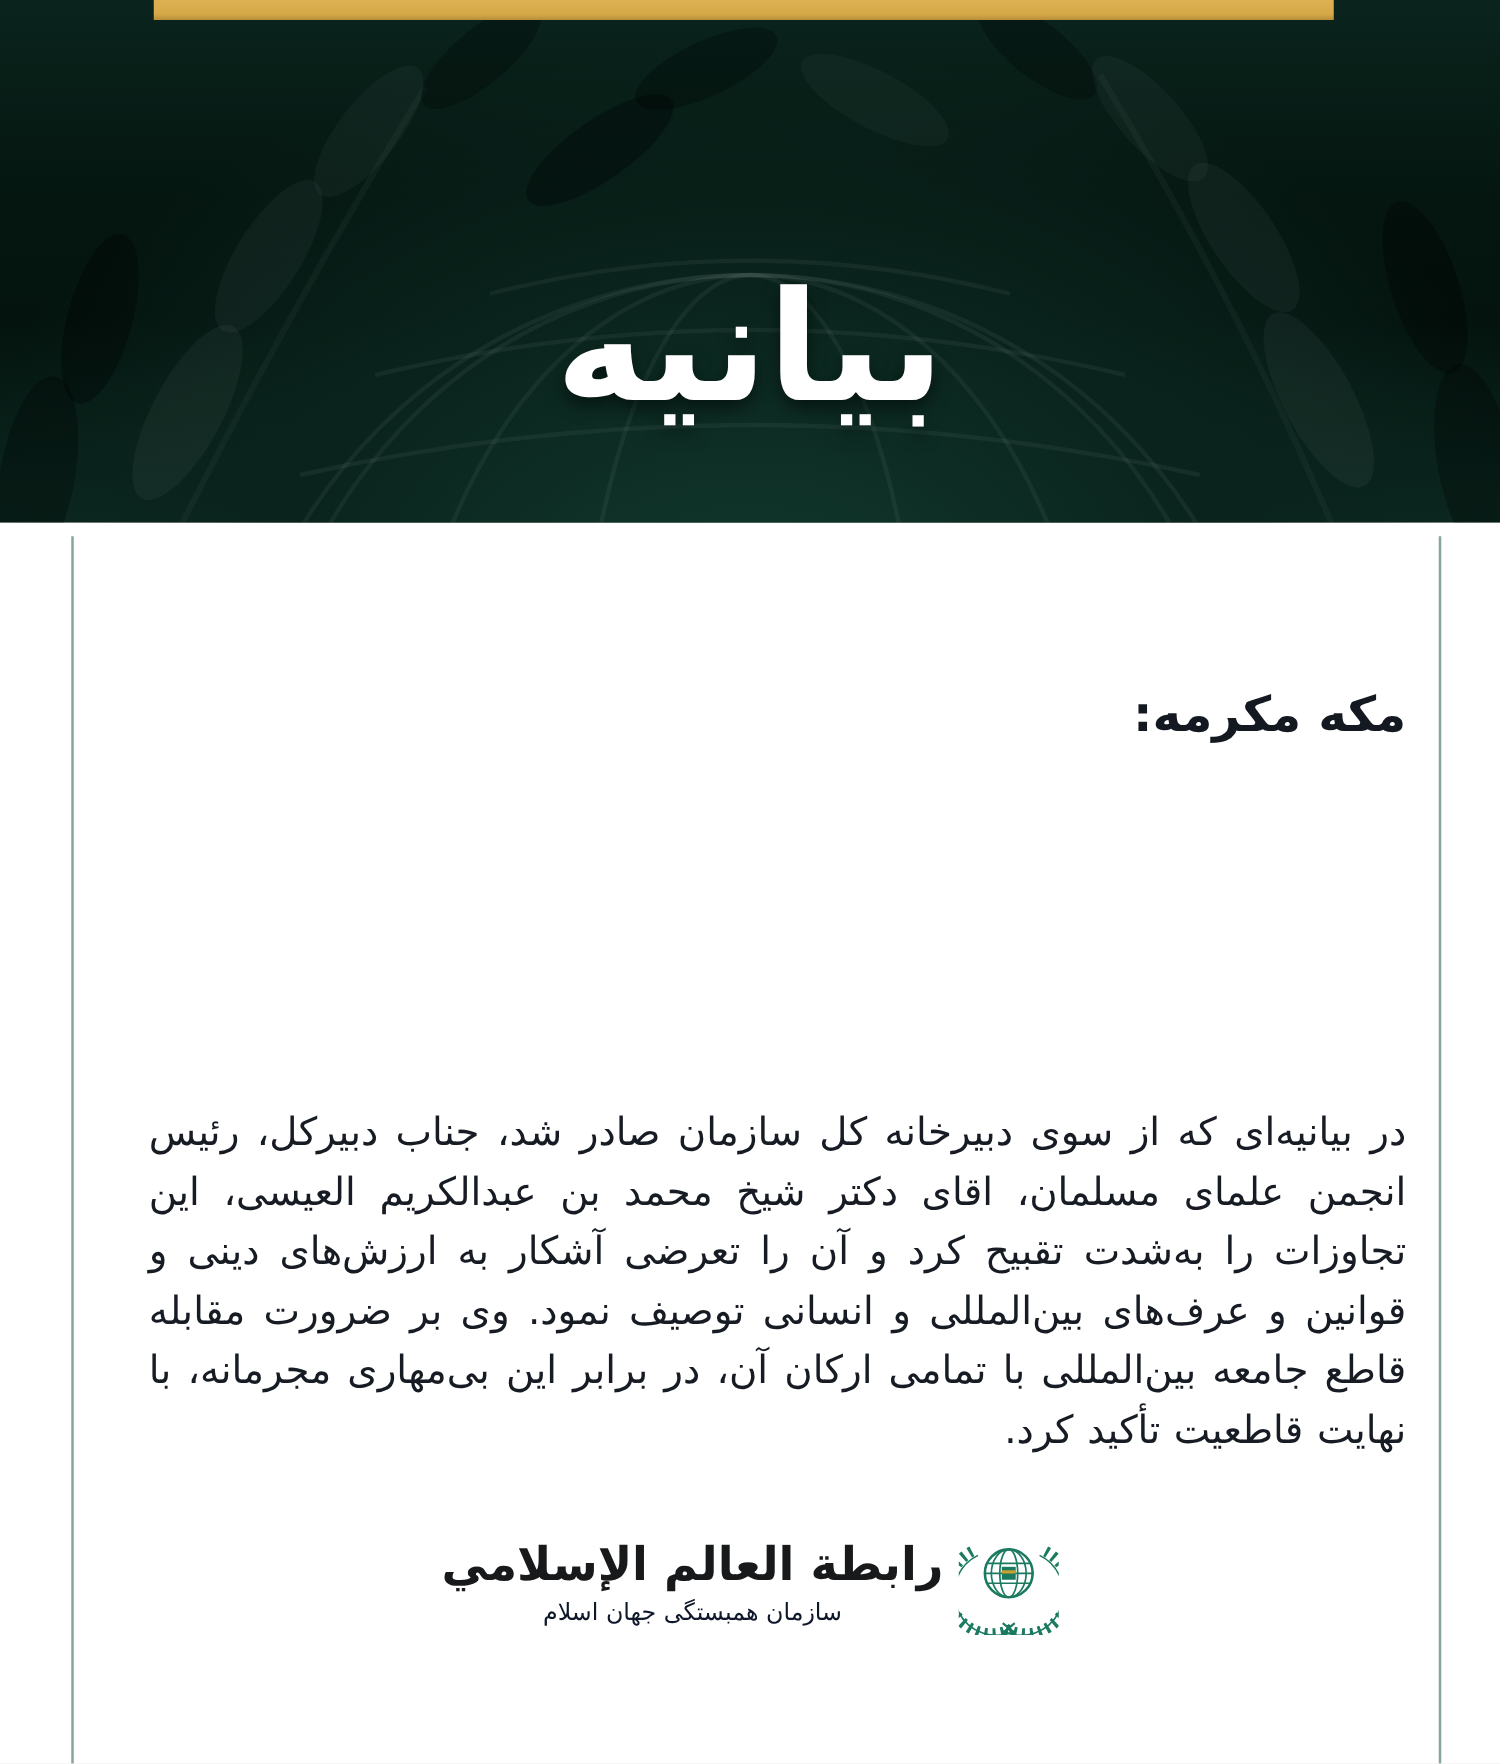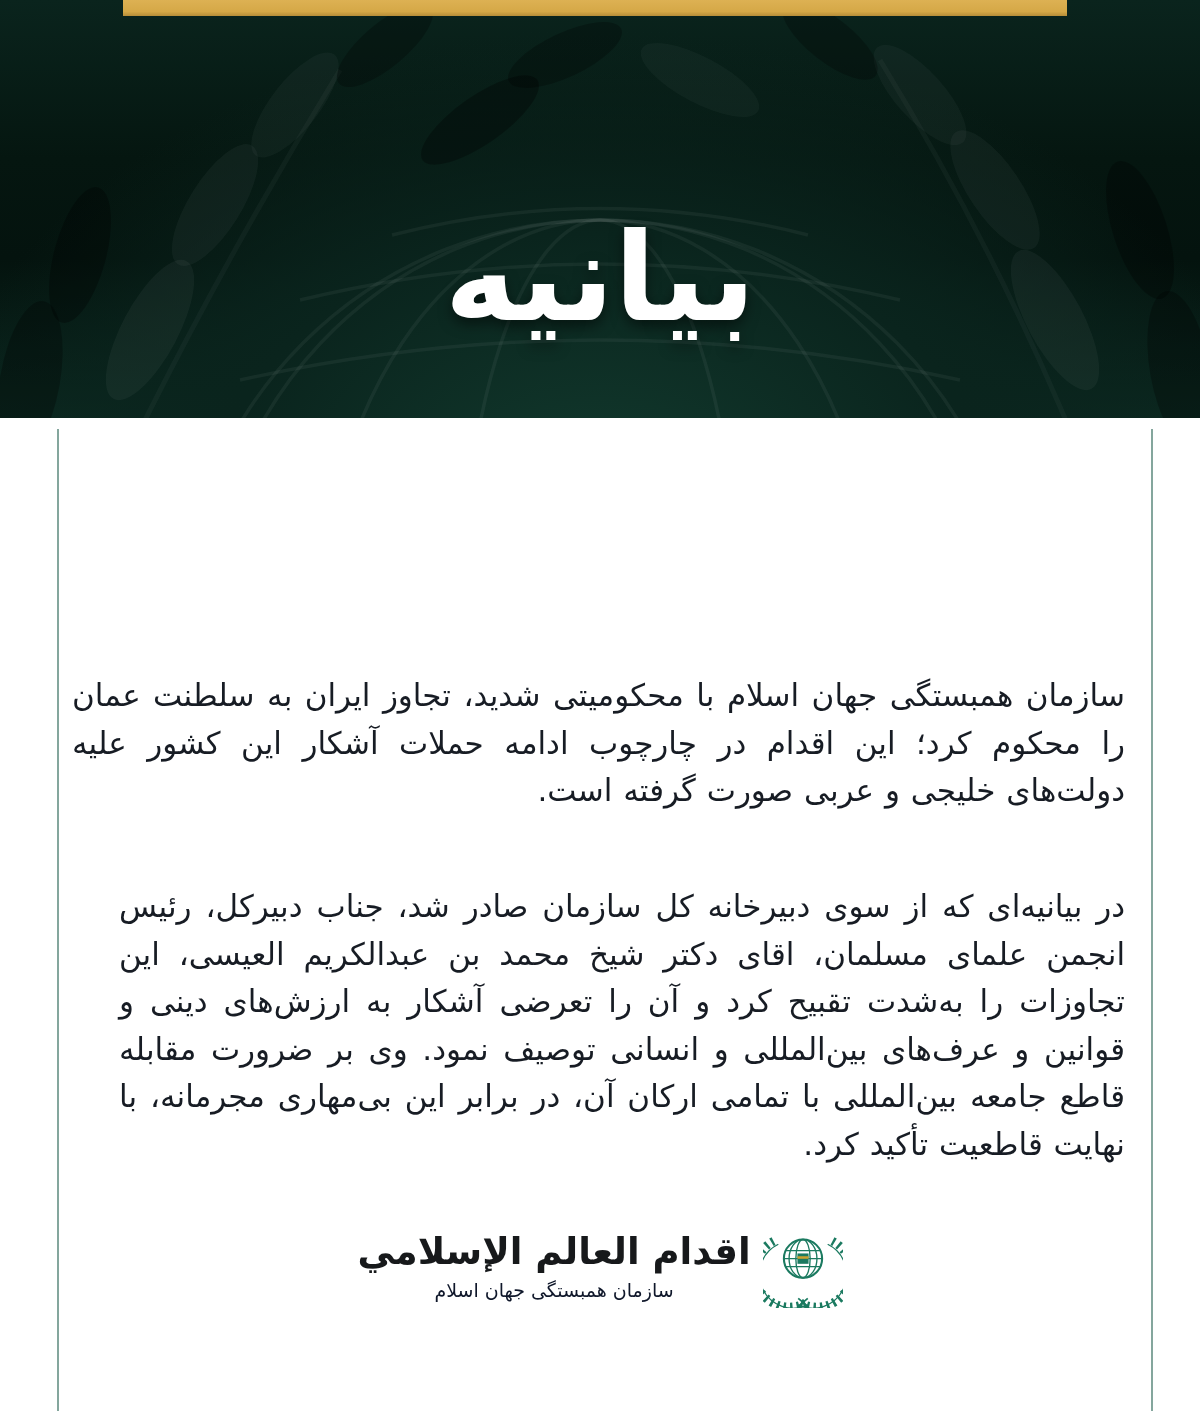--- a/index.html
+++ b/index.html
@@ -109,28 +109,28 @@
 
     <div class="gold-bar"></div>
 
     <h1 class="statement-title">بیانیه</h1>
 
   </div>
 
   <div class="side-rule left"></div>
   <div class="side-rule right"></div>
 
+  <div class="salutation">مکه مکرمه:</div>
 
-  <p class="body-para p1">سازمان همبستگی جهان اسلام با محکومیتی شدید، تجاوز ایران به سلطنت عمان را محکوم کرد؛ این اقدام در چارچوب ادامه حملات آشکار این کشور علیه دولت‌های خلیجی و عربی صورت گرفته است.</p>
 
   <p class="body-para p2">در بیانیه‌ای که از سوی دبیرخانه کل سازمان صادر شد، جناب دبیرکل، رئیس انجمن علمای مسلمان، اقای دکتر شیخ محمد بن عبدالکریم العیسی، این تجاوزات را به‌شدت تقبیح کرد و آن را تعرضی آشکار به ارزش‌های دینی و قوانین و عرف‌های بین‌المللی و انسانی توصیف نمود. وی بر ضرورت مقابله قاطع جامعه بین‌المللی با تمامی ارکان آن، در برابر این بی‌مهاری مجرمانه، با نهایت قاطعیت تأکید کرد.</p>
 
   <div class="logo-block">
     <div class="logo-text">
-      <div class="logo-arabic">اقدام العالم الإسلامي</div>
+      <div class="logo-arabic">رابطة العالم الإسلامي</div>
       <div class="logo-persian">سازمان همبستگی جهان اسلام</div>
     </div>
 
     <svg class="emblem" viewBox="0 0 100 108" xmlns="http://www.w3.org/2000/svg" aria-hidden="true">
       <g stroke="#1b7a60" fill="none">
 
         <path d="M 53 102 A 40 40 0 0 1 13 24" stroke-width="11" stroke-dasharray="3.2 5.2"></path>
         <path d="M 47 102 A 40 40 0 0 0 87 24" stroke-width="11" stroke-dasharray="3.2 5.2"></path>
         <path d="M 56 104 A 37 37 0 0 1 19 28" stroke-width="1.6"></path>
         <path d="M 44 104 A 37 37 0 0 0 81 28" stroke-width="1.6"></path>

